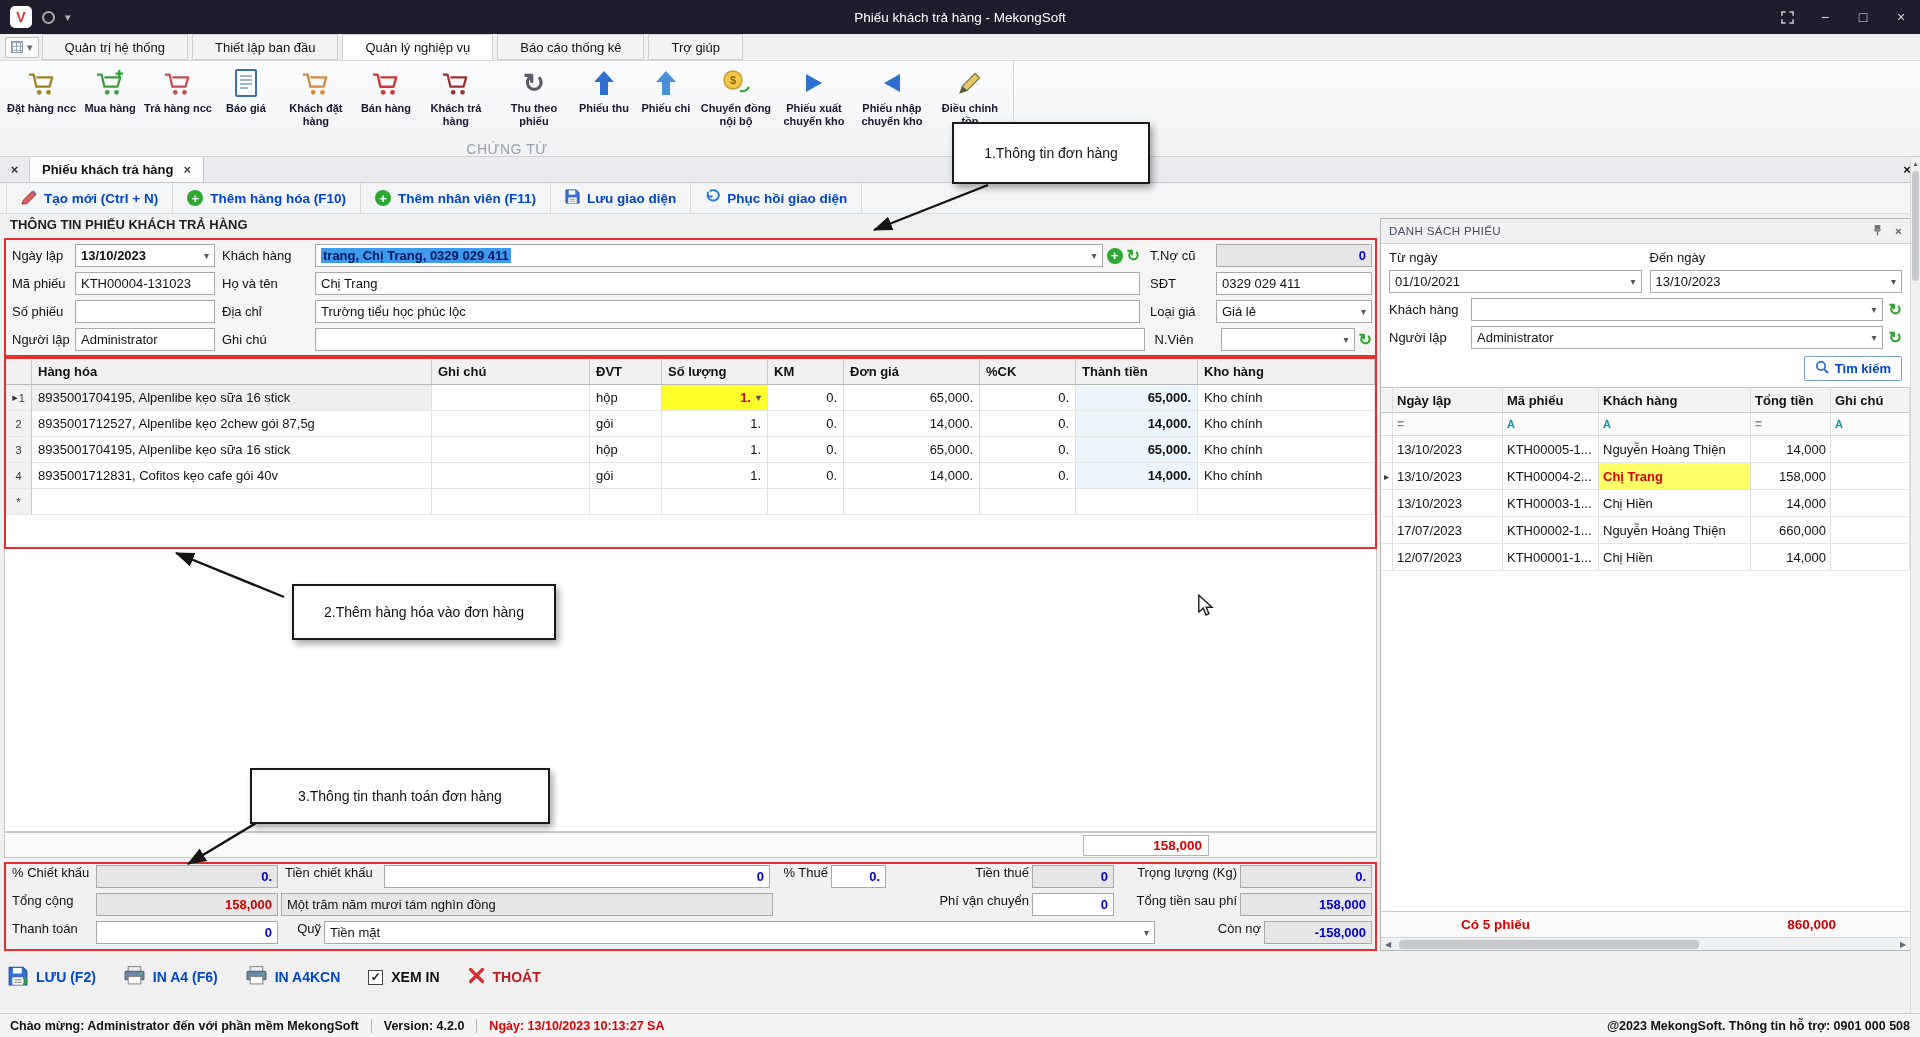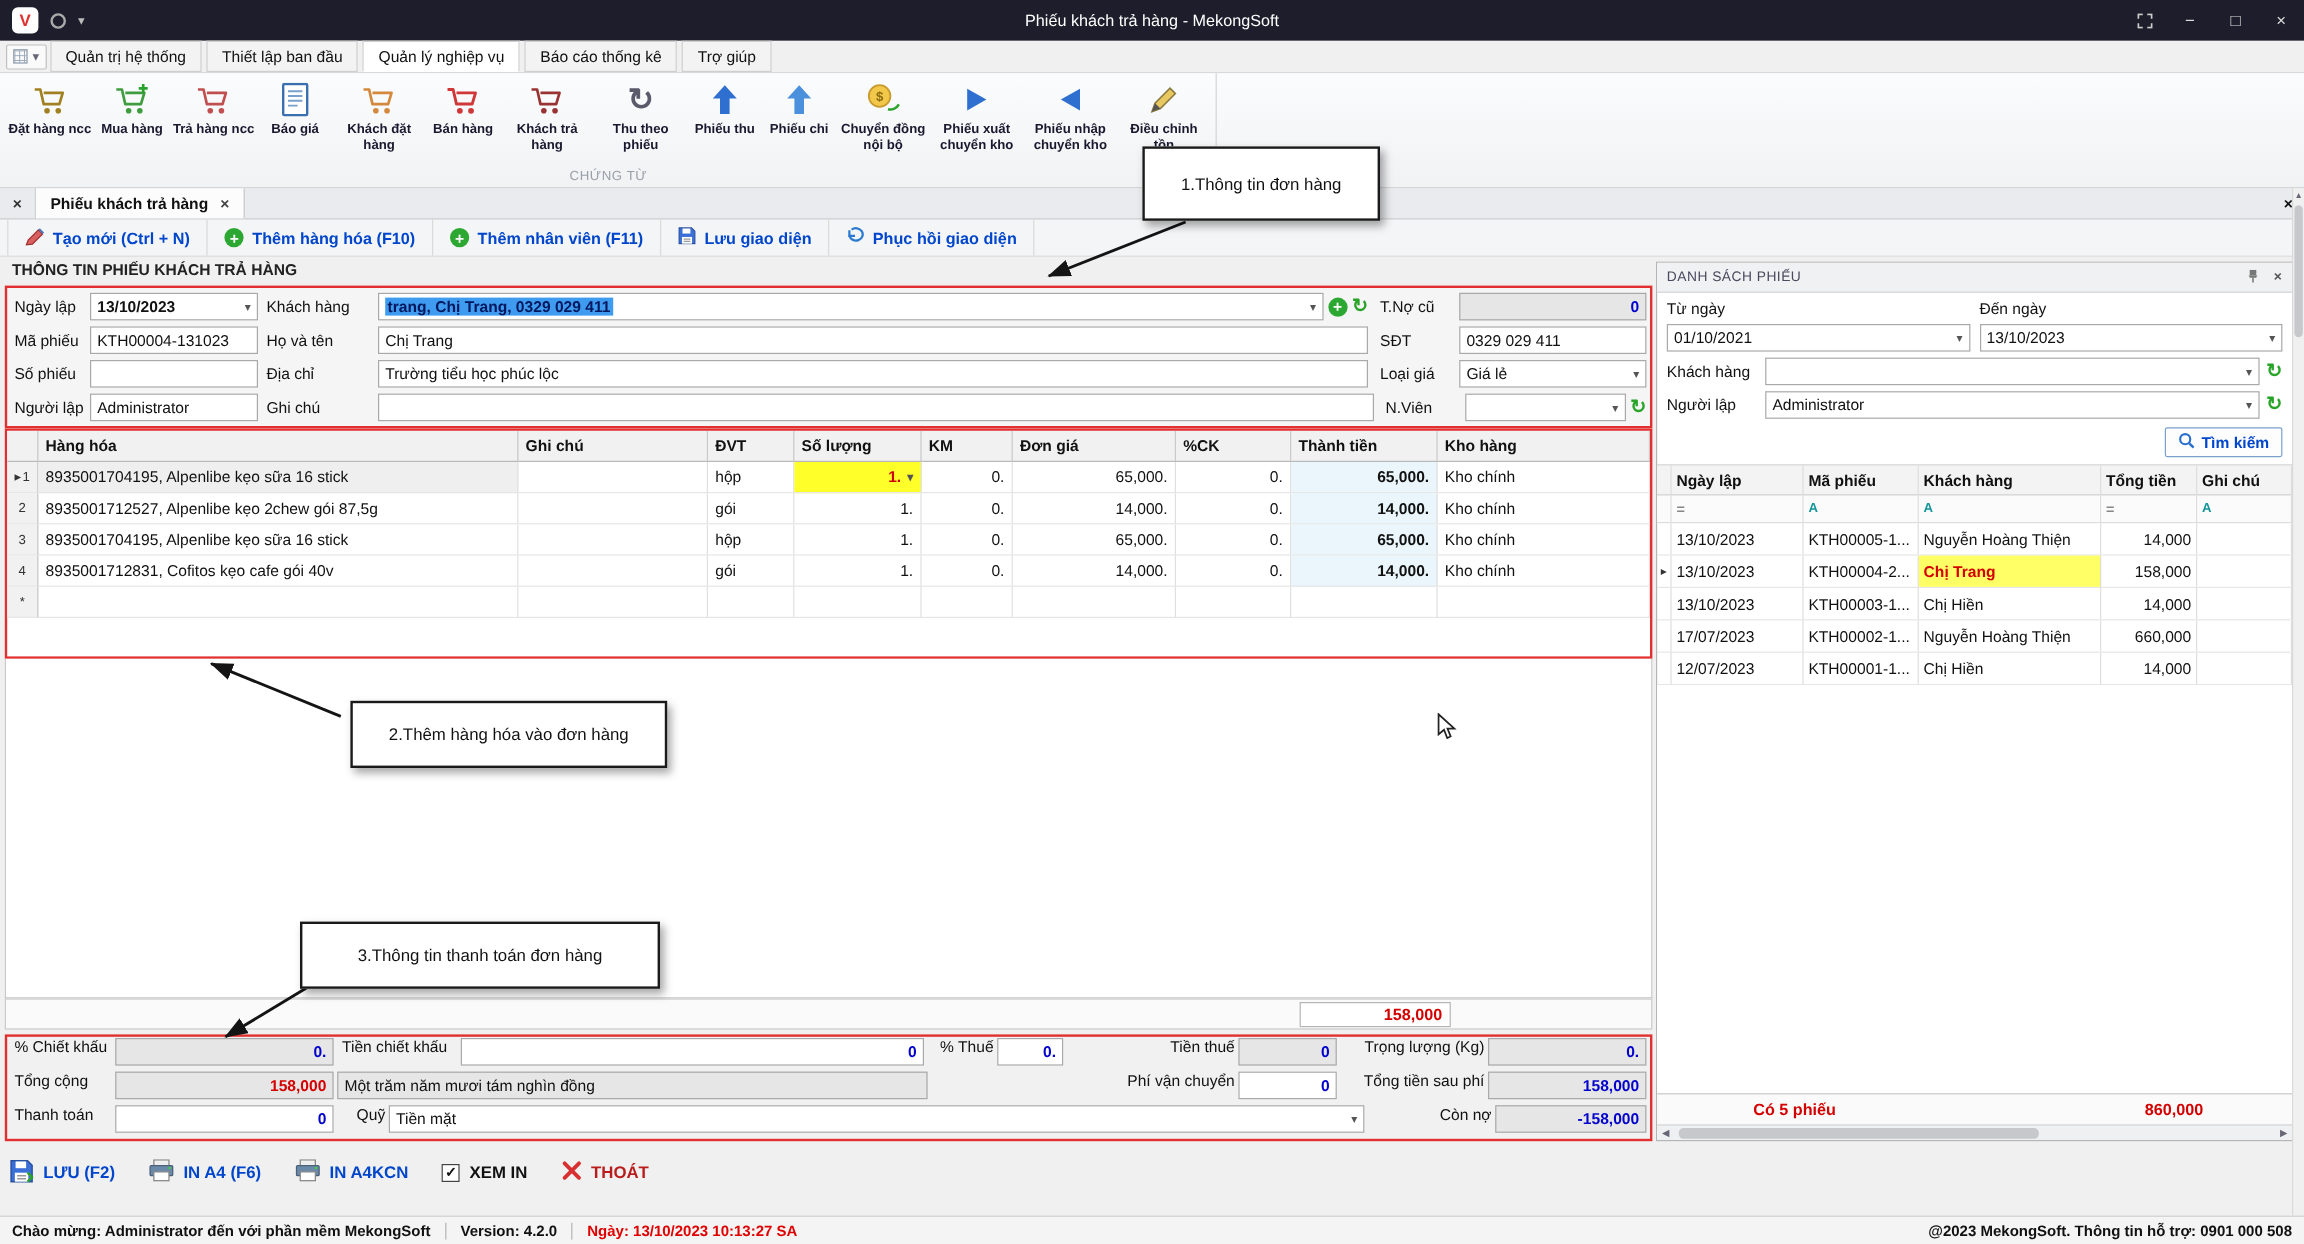--- a/index.html
+++ b/index.html
@@ -13,29 +13,29 @@
 .tb-circle{width:13px;height:13px;border:2px solid #aaa;border-radius:50%}
 .tb-caret{color:#bbb;font-size:11px}
 .tb-title{position:absolute;left:50%;transform:translateX(-50%);font-size:13.5px;color:#fff}
 .tb-ctrls{margin-left:auto;display:flex;height:100%}
 .winbtn{width:38px;height:100%;display:flex;align-items:center;justify-content:center;color:#ddd;font-size:14px}
 
 
 .menubar{position:absolute;top:34px;left:0;right:0;height:27px;background:#f0f0f0;border-bottom:1px solid #d9d9d9;display:flex;align-items:center;padding-left:5px;gap:3px}
 .menu-icon-btn{display:flex;align-items:center;border:1px solid #c0c0c0;background:#fafafa;height:21px;padding:0 5px;gap:4px;border-radius:2px}
 .grid-glyph{width:12px;height:12px;border:1px solid #8a9aaa;background:linear-gradient(#9aaabb 1px,transparent 1px),linear-gradient(90deg,#9aaabb 1px,transparent 1px);background-size:4px 4px}
-.menu-tab{height:26px;display:flex;align-items:center;padding:0 12px;font-size:13px;border:1px solid #cfcfcf;background:#f3f3f3;margin-right:1px}
+.menu-tab{height:26px;display:flex;align-items:center;padding:0 22px;font-size:13px;border:1px solid #cfcfcf;background:#f3f3f3;margin-right:1px}
 .menu-tab.active{background:#fff;border-bottom-color:#fff}
 
 
 .ribbon{position:absolute;top:61px;left:0;right:0;height:96px;background:linear-gradient(#fbfcfd,#f1f2f4);border-bottom:1px solid #cfcfcf}
 .ribbon-items{display:flex;align-items:flex-start;padding:3px 0 0 4px;height:78px;border-right:1px solid #d5d5d5;width:1014px}
 .ribbon-item{min-width:62px;max-width:78px;display:flex;flex-direction:column;align-items:center;padding:2px 3px;gap:2px;text-align:center;font-size:11px;font-weight:bold;color:#18182e;line-height:1.15}
 .ric{height:34px;display:flex;align-items:center;justify-content:center}
-.ribbon-group{position:absolute;top:80px;left:0;width:1014px;text-align:center;font-size:11px;color:#99a0aa;letter-spacing:.5px}
+.ribbon-group{position:absolute;top:80px;left:0;width:1014px;text-align:center;font-size:14px;color:#99a0aa;letter-spacing:.5px}
 .gref-big{font-size:26px;color:#5a5a6a;line-height:30px}
 
 
 .tabstrip{position:absolute;top:157px;left:0;right:0;height:26px;background:#e9ebee;border-bottom:1px solid #c5c5c5;display:flex;align-items:stretch}
 .ts-close{width:30px;display:flex;align-items:center;justify-content:center;color:#333;border-right:1px solid #d0d0d0;font-weight:bold}
 .doc-tab{display:flex;align-items:center;gap:10px;padding:0 12px;background:#fcfcfd;border-right:1px solid #c5c5c5;font-weight:bold}
 .ts-x{color:#444;font-weight:bold}
 .ts-right-close{margin-left:auto;width:26px;display:flex;align-items:center;justify-content:center;font-weight:bold}
 
 
@@ -513,21 +513,21 @@
     </div>
     <div class="prow">
       <span class="plab pl1">Thanh toán</span>
       <span class="inp blue rt" style="width:182px">0</span>
       <span class="plab rlab" style="width:40px">Quỹ</span>
       <span class="inp iflex">
           <span>Tiền mặt</span>
           <span class="caret">▾</span>
         </span>
       <span class="plab rlab" style="width:103px">Còn nợ</span>
-      <span class="inp gray blue rt" style="width:126px">-158,000</span>
+      <span class="inp gray blue rt" style="width:108px">-158,000</span>
     </div>
   </div>
 
   <div class="btm">
     <span class="bb">
       <span><svg width="20" height="20" viewBox="0 0 16 16">
             <path d="M1 1h11l3 3v11H1z" fill="#3a6fd8" stroke="#2a50a0"></path>
             <rect x="4" y="1.5" width="7" height="4.5" fill="#fff"></rect>
             <rect x="3.5" y="9" width="9" height="6" fill="#fff"></rect>
             <path d="M5 11h6M5 13h6" stroke="#999" stroke-width="1"></path>

